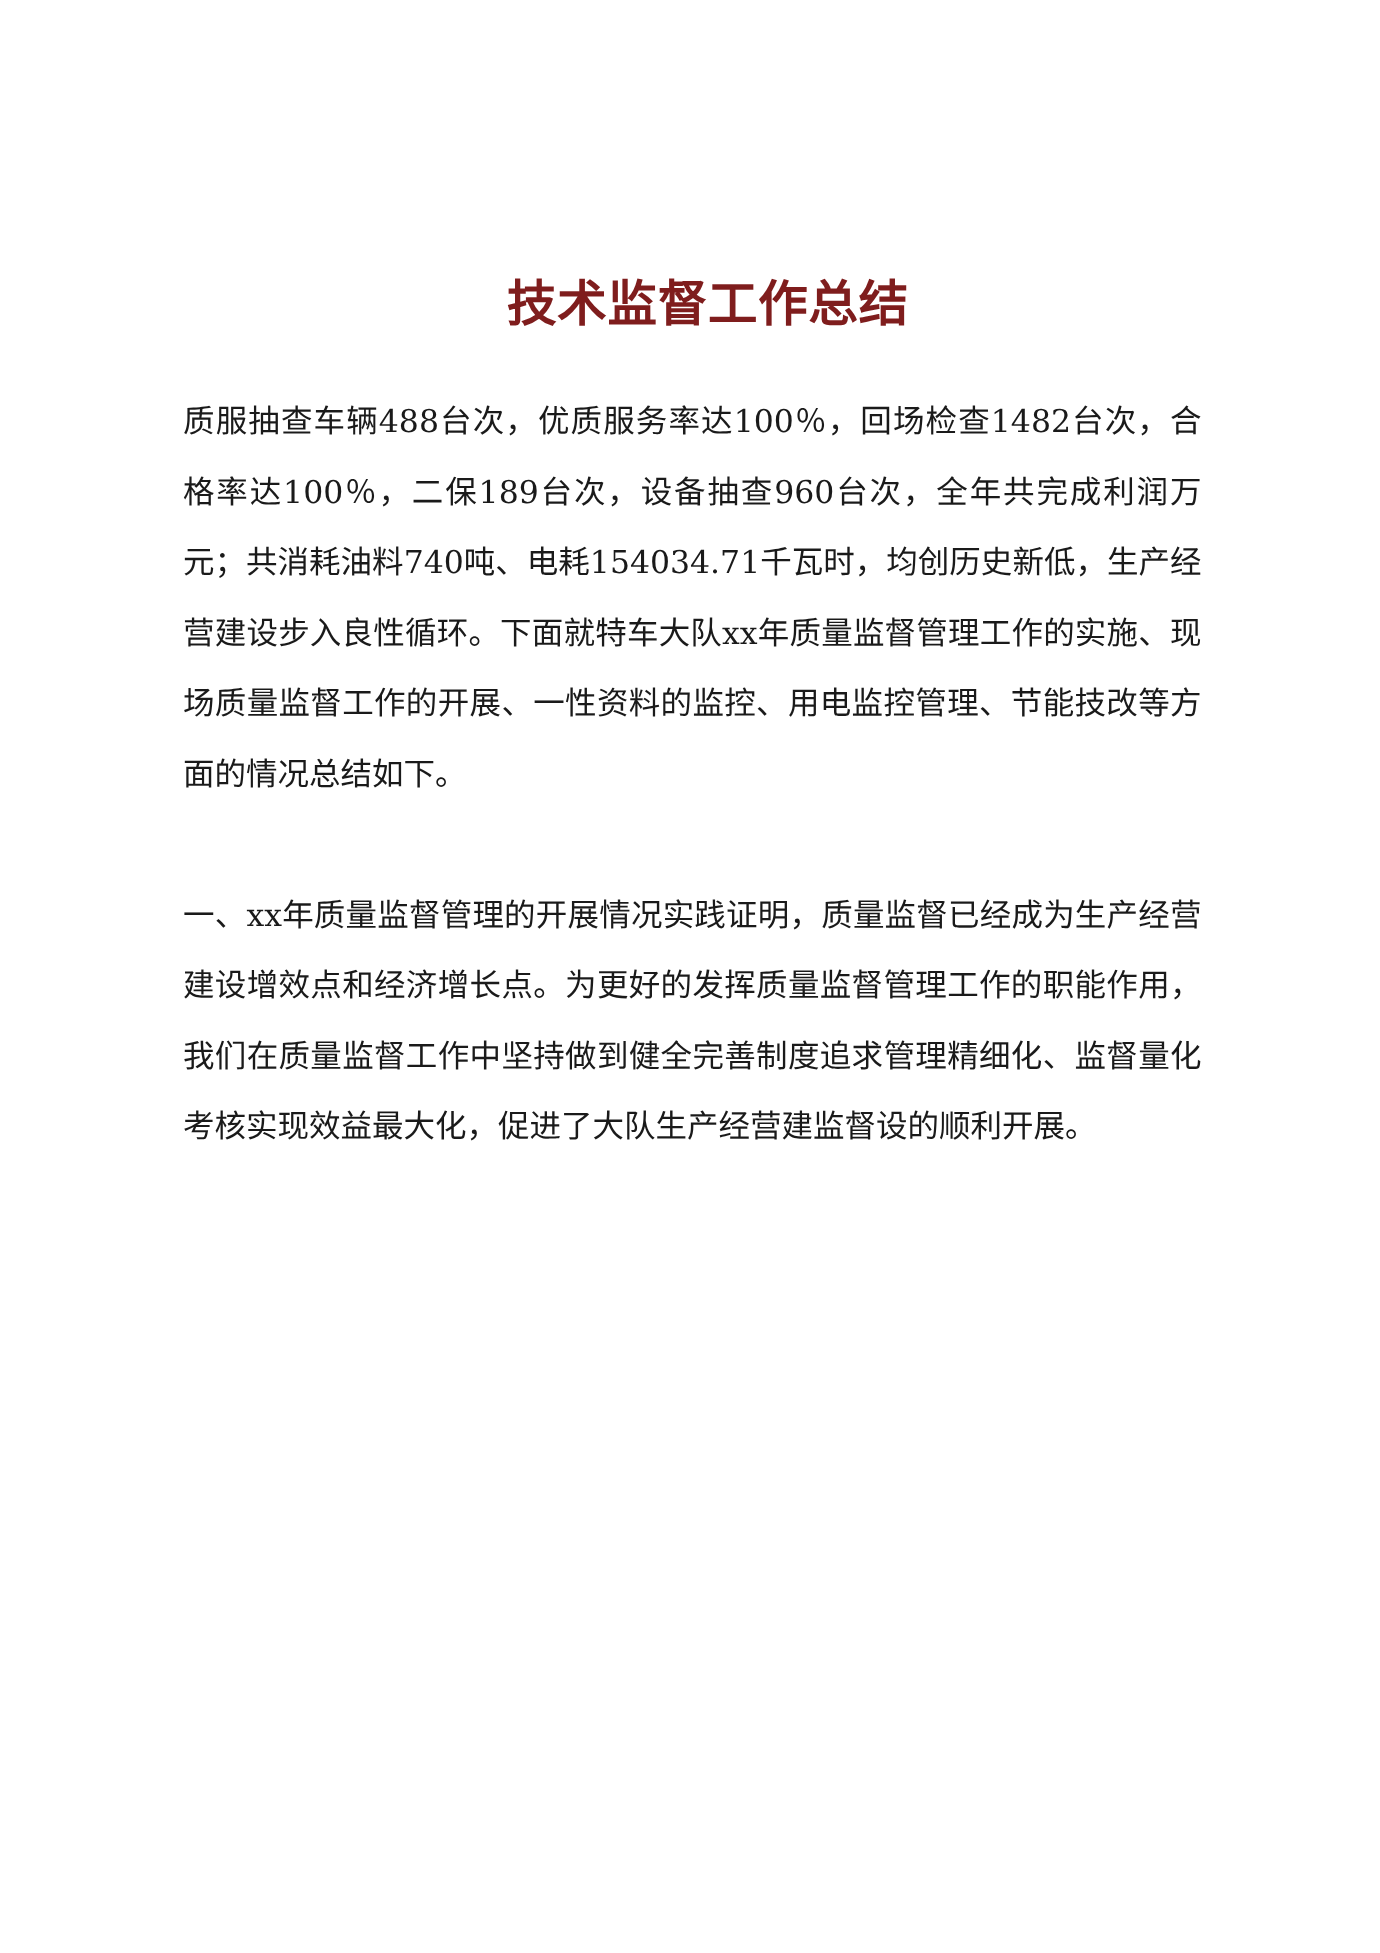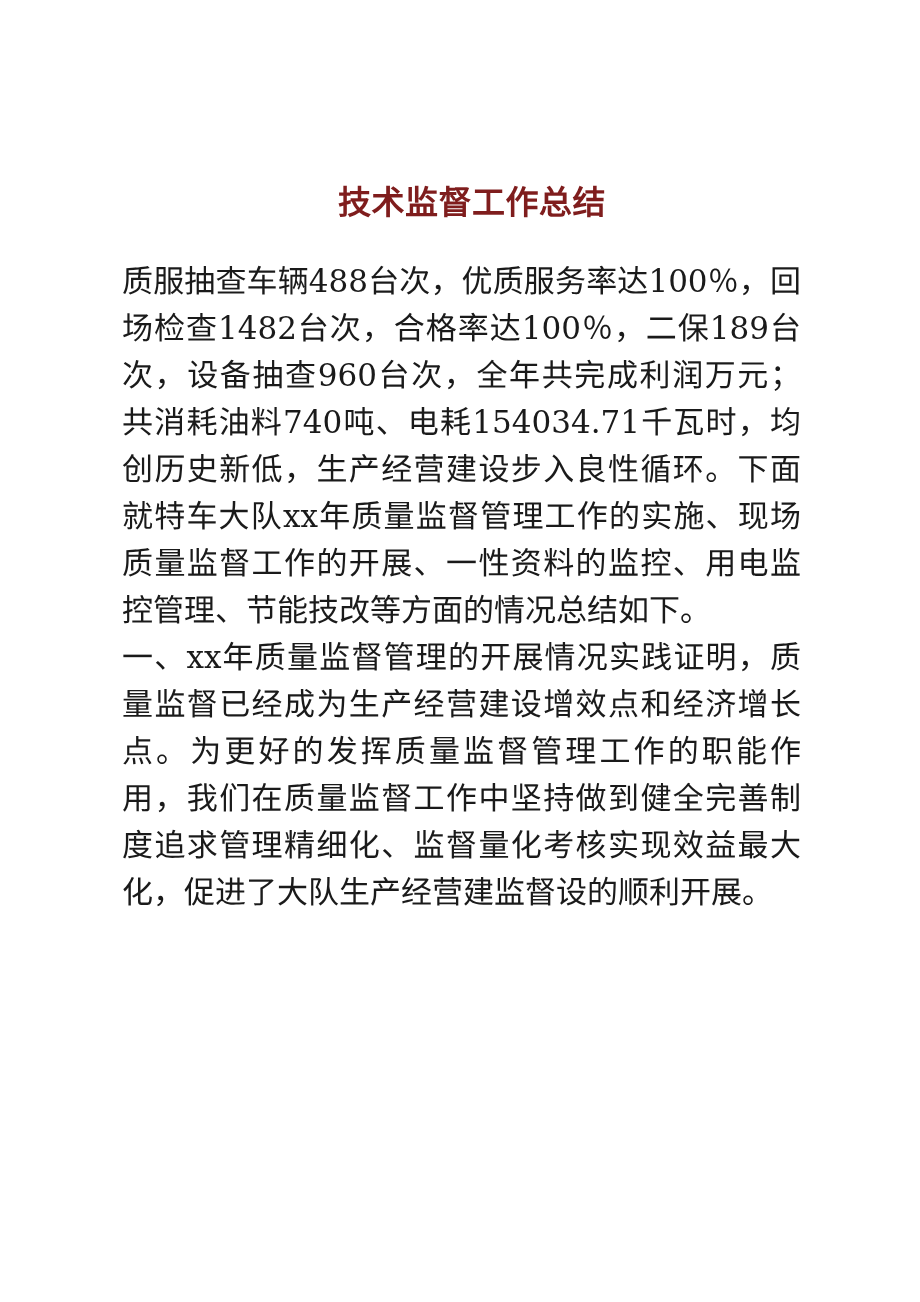--- a/index.html
+++ b/index.html
@@ -46,31 +46,32 @@
   
   .body-column {
     position: absolute;
     left: 122px;
     top: 258px;
     width: 679px;
   }
 
   .para {
     font-family: "DejaVu Serif", "Liberation Serif", serif;
-    font-size: 31px;
+    font-size: 21px;
     line-height: 47px;
     color: #1a1a1a;
     text-align: justify;
     text-justify: inter-character;
     word-break: break-all;
     margin: 0;
     text-indent: 0;
   }
 
   .para + .para {
+    margin-top: 47px;
   }
 </style>
 </head>
 <body>
 
 <div class="page">
 
   <h1 class="doc-title">技术监督工作总结</h1>
 
   <div class="body-column">

